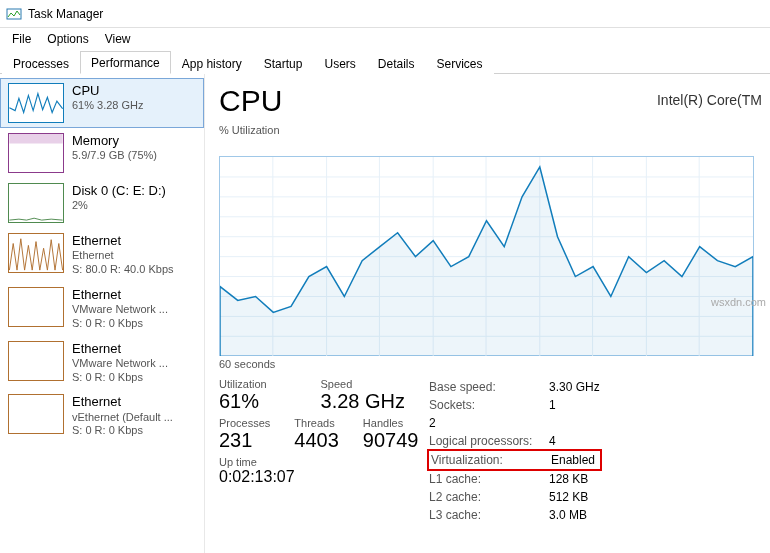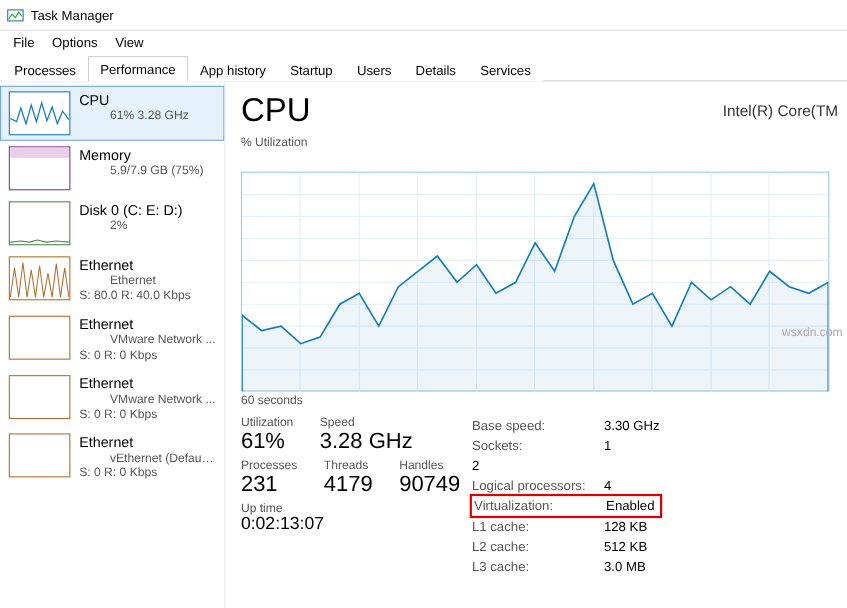--- a/index.html
+++ b/index.html
@@ -13,36 +13,36 @@
     .tabbar .tab { padding: 4px 10px 3px; font-size: 12px; border: 1px solid transparent; border-bottom: none; cursor: default; position: relative; top: 1px; background:#fff; }
     .tabbar .tab.active { border-color: #d0d0d0; background: #fff; border-bottom: 1px solid #fff; }
     .content { display: flex; height: calc(553px - 28px - 22px - 24px); }
     .sidebar { width: 205px; border-right: 1px solid #e8e8e8; overflow-y: auto; padding: 4px 0; }
     .side-item { display: flex; padding: 5px 8px; cursor: default; }
     .side-item.selected { background: #e5f1fb; border: 1px solid #7aa7d9; padding: 4px 7px; }
     .side-thumb { width: 56px; height: 40px; border: 1px solid #117dbb; margin-right: 8px; flex-shrink: 0; position: relative; background:#fff; }
     .side-thumb svg { width: 100%; height: 100%; display:block; }
     .side-text { display: flex; flex-direction: column; font-size: 12px; line-height: 1.25; overflow: hidden; }
     .side-text .name { font-size: 13px; white-space: nowrap; overflow: hidden; text-overflow: ellipsis; }
-    .side-text .sub { color: #555; font-size: 11px; white-space: nowrap; overflow: hidden; text-overflow: ellipsis; margin-left: 28px; }
+    .side-text .sub { color: #555; font-size: 11px; white-space: nowrap; overflow: hidden; text-overflow: ellipsis; }
     .side-text .sub2 { color: #555; font-size: 11px; white-space: nowrap; overflow: hidden; text-overflow: ellipsis; }
     .detail { flex: 1; padding: 10px 8px 4px 14px; overflow: hidden; }
     .detail-header { display: flex; justify-content: space-between; align-items: flex-start; margin-bottom: 6px; }
     .detail-header .big { font-size: 30px; font-weight: 300; }
     .detail-header .model { font-size: 14px; color: #333; padding-top: 8px; }
     .chart-label { font-size: 11px; color: #555; margin-bottom: 20px; }
     .chart { width: 535px; height: 200px; border: 1px solid #a0c8e8; background: #fff; position: relative; }
     .chart-grid { position:absolute; inset:0; }
     .chart-grid line { stroke:#e6f0f8; stroke-width:1; }
     .chart-line { position:absolute; inset:0; }
     .chart-line polyline { fill: rgba(23,125,187,0.08); stroke:#117dbb; stroke-width:1.5; }
     .chart-foot { font-size: 11px; color:#555; margin-top:2px; }
     .stats { display: flex; margin-top: 8px; }
     .stats-left { width: 210px; }
-    .stat-row { display: flex; margin-bottom: 4px; }
+    .stat-row { display: flex; margin-bottom: 4px; justify-content: space-between; }
     .mini-col { margin-right: 24px; }
     .mini-label { font-size: 11px; color:#555; }
     .mini-val { font-size: 20px; }
     .uptime-label { font-size:11px; color:#555; margin-top:4px;}
     .uptime-val { font-size:16px; }
     .info-table { font-size: 12px; }
     .info-table .row { display:flex; line-height: 18px; }
     .info-table .k { width: 120px; color:#555; }
     .info-table .v { }
     .info-table .row.highlight { border: 2px solid #d00; padding: 0 2px; margin: -1px -2px; }
@@ -202,21 +202,21 @@
             <div class="mini-val">3.28 GHz</div>
           </div>
         </div>
         <div class="stat-row">
           <div class="mini-col">
             <div class="mini-label">Processes</div>
             <div class="mini-val">231</div>
           </div>
           <div class="mini-col">
             <div class="mini-label">Threads</div>
-            <div class="mini-val">4179</div>
+            <div class="mini-val">4403</div>
           </div>
           <div class="mini-col">
             <div class="mini-label">Handles</div>
             <div class="mini-val">90749</div>
           </div>
         </div>
         <div class="uptime-label">Up time</div>
         <div class="uptime-val">0:02:13:07</div>
       </div>
       <div class="info-table" id="info-table">

